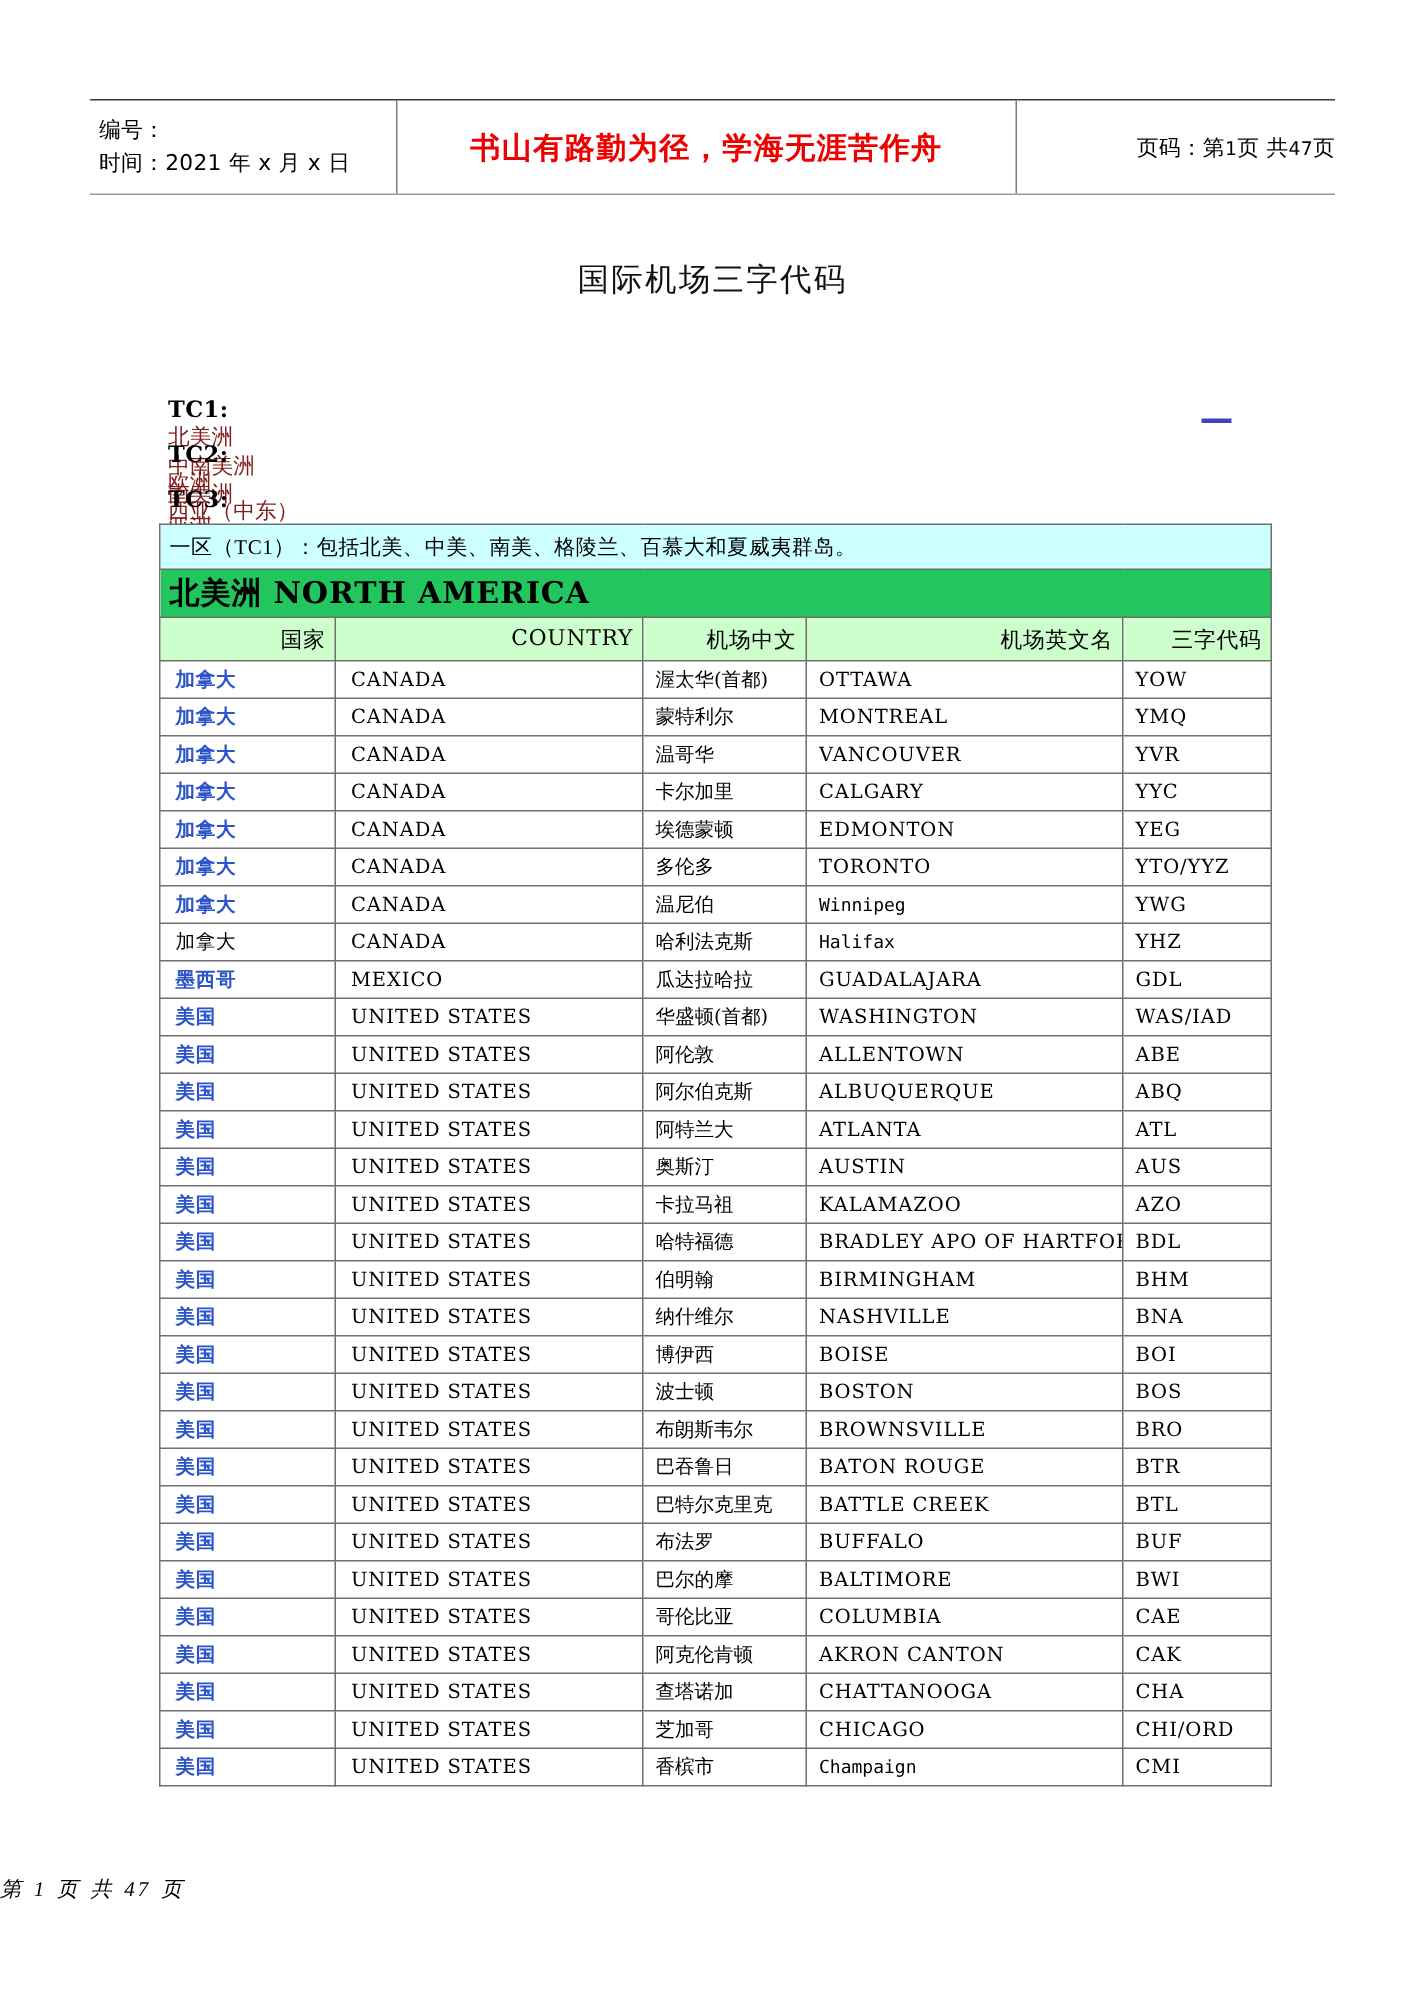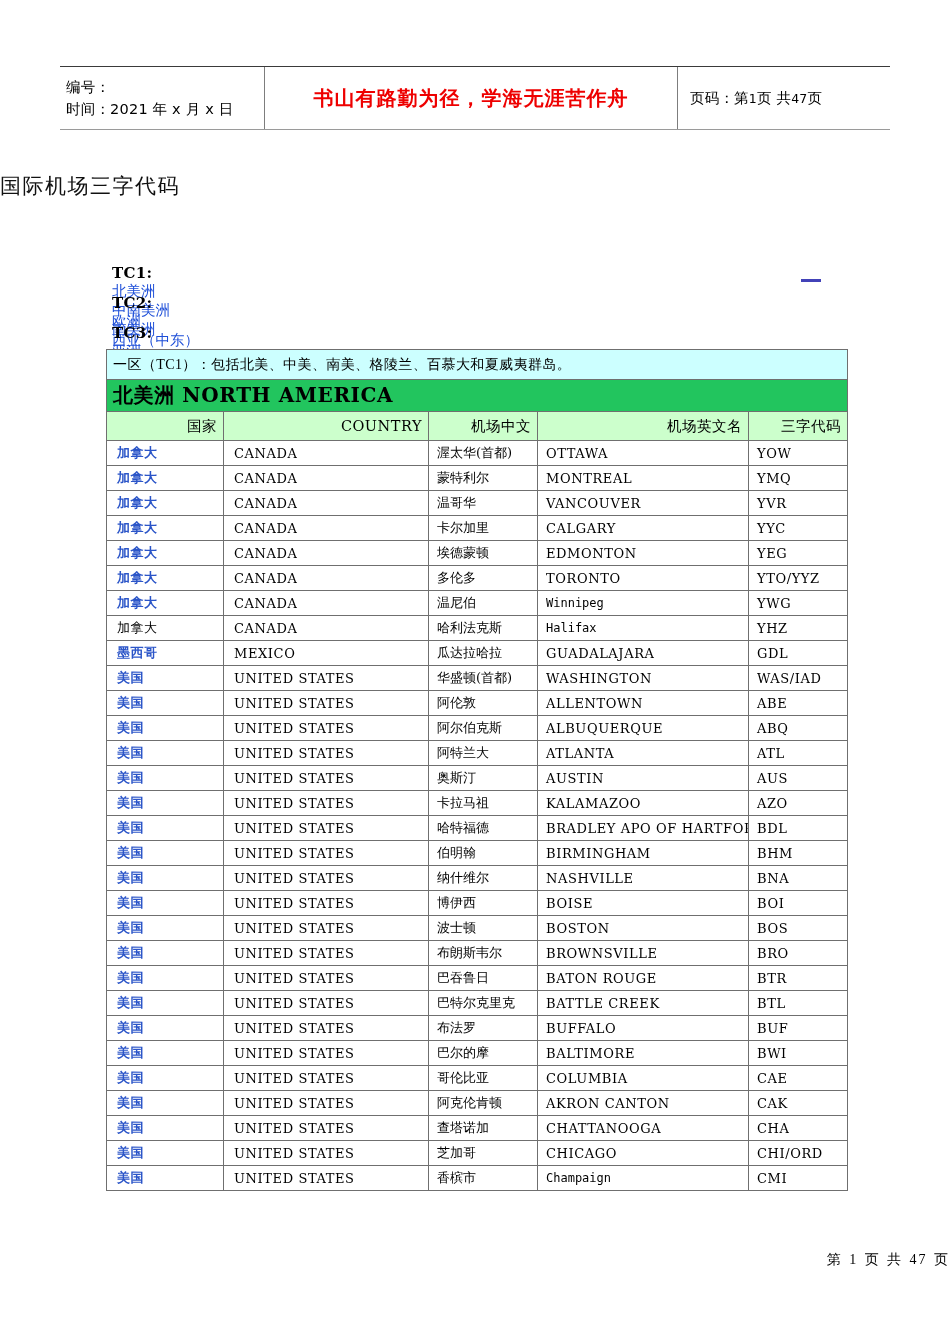--- a/index.html
+++ b/index.html
@@ -65,29 +65,31 @@
     font-size: 20px;
     letter-spacing: 1px;
     white-space: nowrap;
     text-align: left;
   }
   .ph-page {
     font-family: "DejaVu Sans", "Liberation Sans", sans-serif;
     font-size: 14.5px;
     white-space: nowrap;
     letter-spacing: .2px;
+    text-align: right;
   }
   .ph-page .num { font-size: 12.5px; }
 
   
   .doc-title {
     position: absolute;
     left: 0;
     top: 172px;
     width: 950px;
+    text-align: center;
     font-family: Liberation Mono, monospace;
     font-size: 21px;
     letter-spacing: 1.5px;
     color: #111;
   }
 
   
   .tc-index {
     position: absolute;
     left: 112px;
@@ -101,21 +103,21 @@
     flex-direction: column;
   }
   .tc-label {
     width: 115px;
     font-family: "DejaVu Serif", "Liberation Serif", serif;
     font-size: 15px;
     font-weight: 700;
     letter-spacing: .3px;
   }
   .tc-link {
-    color: #1d4ed8;
+    color: #7f1d1d;
     font-family: "DejaVu Sans", "Liberation Sans", sans-serif;
     font-size: 14.5px;
     white-space: nowrap;
     cursor: pointer;
   }
   .tc-c1 { width: 165px; }
   .tc-c2 { width: 125px; }
   .tc-c3 { width: 160px; }
   .tc-dash {
     position: absolute;
@@ -213,24 +215,25 @@
   .w-aptcn    { width: 109px; }
   .w-apten    { width: 211px; }
   .w-aptcode  { width: 99px; }
 
   
   .page-footer {
     position: absolute;
     left: 0;
     top: 1251px;
     width: 950px;
-    text-align: right;
+    text-align: left;
     font-family: "DejaVu Serif", "Liberation Serif", serif;
     font-size: 14px;
     letter-spacing: 2px;
+    font-style: italic;
   }
   .page-footer .num {
     font-family: "Liberation Serif", "DejaVu Serif", serif;
   }
 </style>
 </head>
 <body>
 
 <div class="page-header">
   <div class="ph-cell ph-left">

